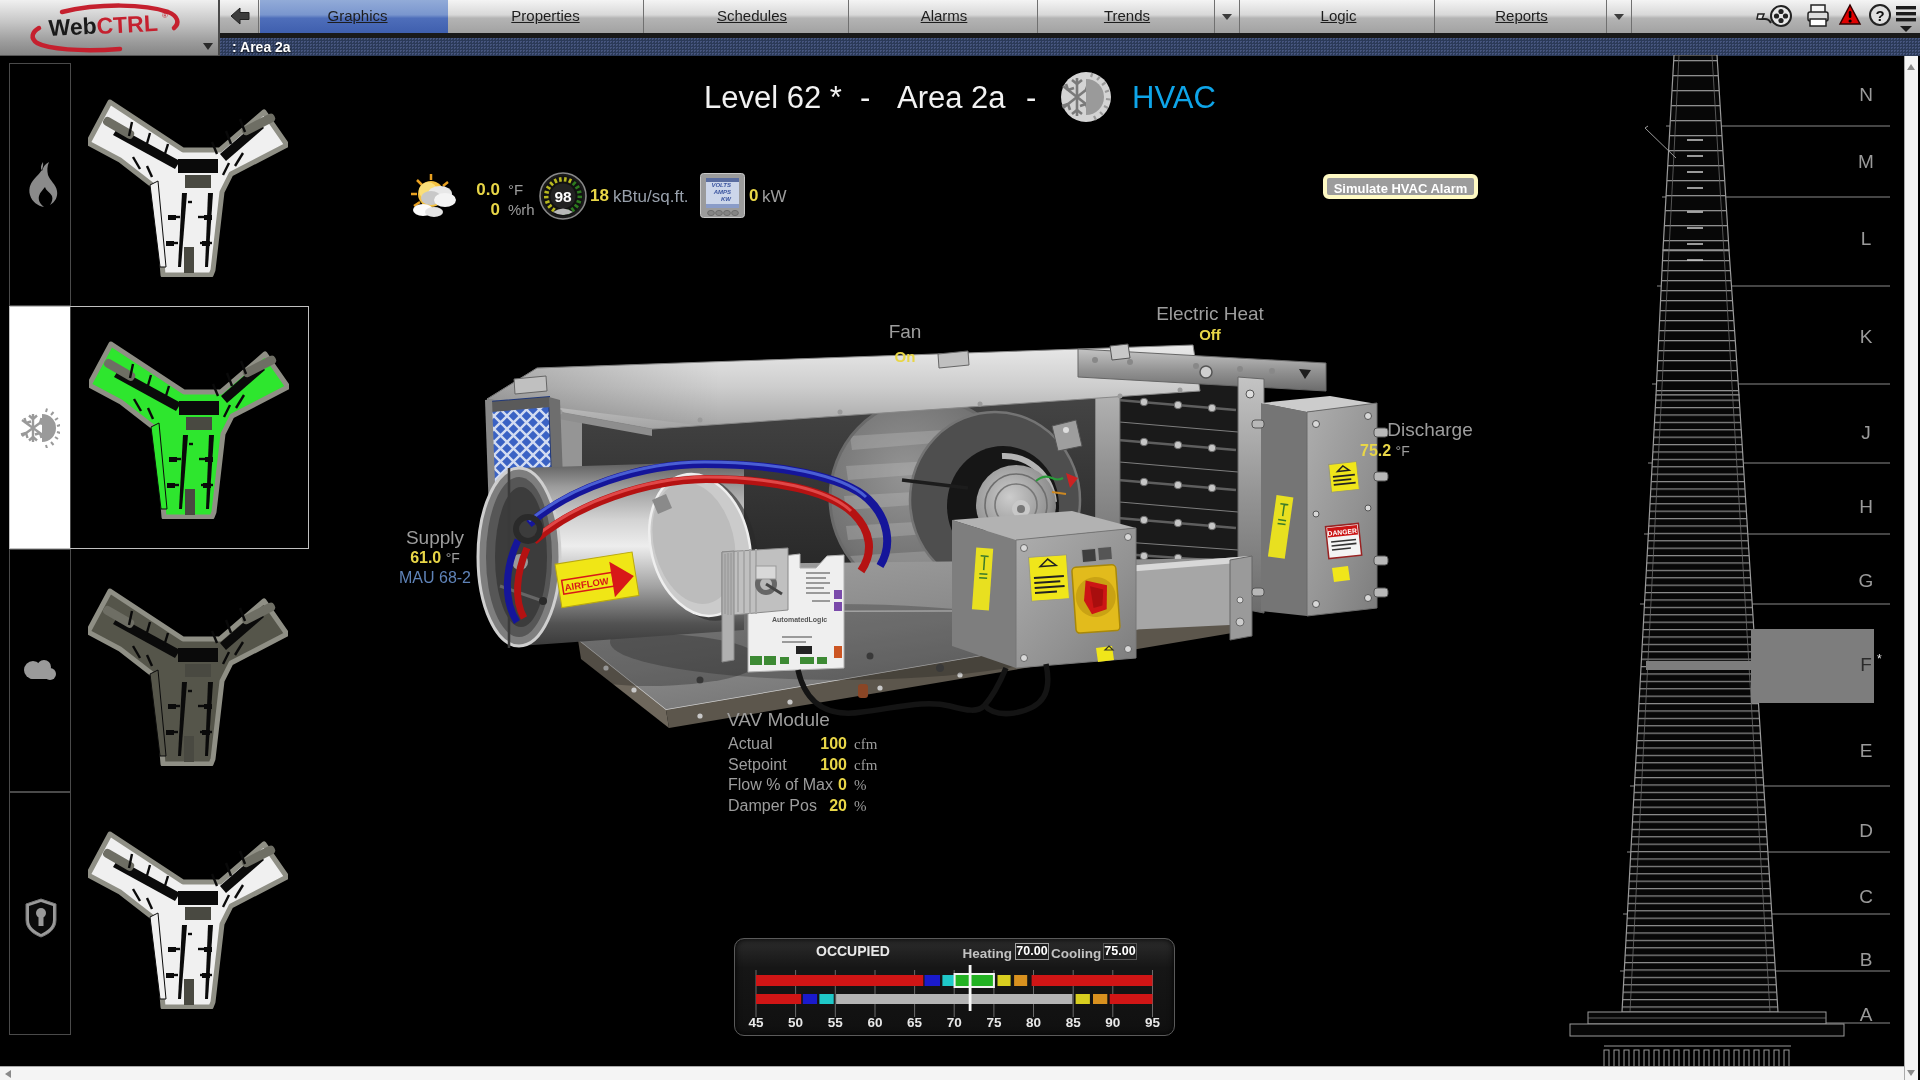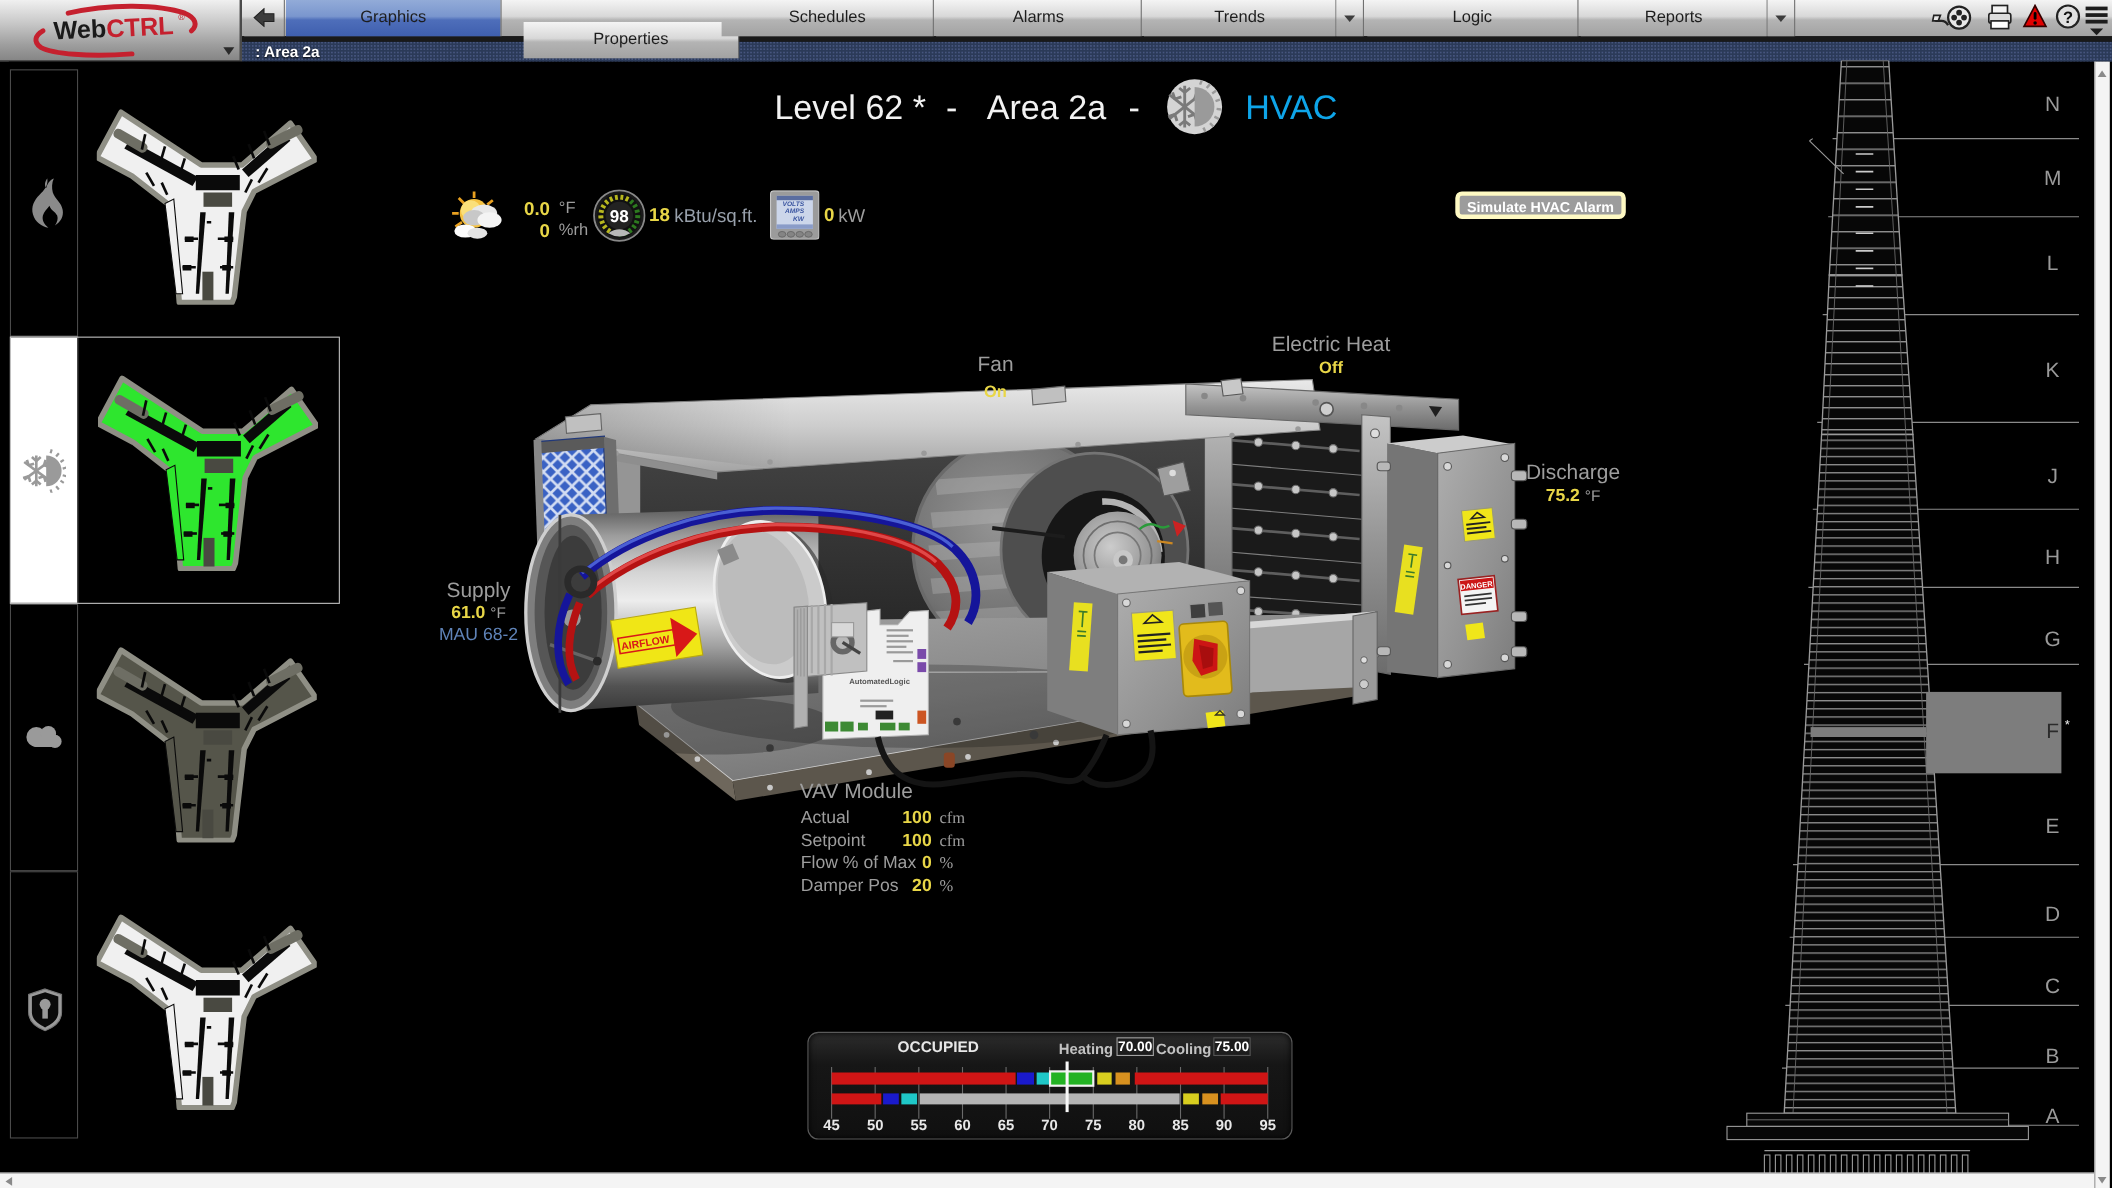--- a/index.html
+++ b/index.html
@@ -1,19 +1,19 @@
 <!DOCTYPE html>
 <html><head><meta charset="utf-8">
 <style>
 html,body{margin:0;padding:0;background:#000;width:1920px;height:1080px;overflow:hidden;}
 *{box-sizing:border-box;}
 body{font-family:"Liberation Sans",sans-serif;}
 .abs{position:absolute;}
 .tab{position:absolute;top:0;height:33px;background:linear-gradient(#f4f4f4,#d8d8d8 45%,#b4b4b4 55%,#a2a2a2);
- border-right:1px solid #707070;color:#1d1d1d;font-size:15px;text-align:center;line-height:32px;}
+ border-right:1px solid #707070;color:#1d1d1d;font-size:15px;text-align:center;line-height:32px;text-decoration:underline;}
 .y{color:#e8d647;}
 .gy{color:#9d9d9d;}
 </style></head>
 <body>
 
 <div class="abs" style="left:220px;top:0;width:1700px;height:33px;background:linear-gradient(#f4f4f4,#d8d8d8 45%,#b4b4b4 55%,#a2a2a2);"></div>
 <div class="abs" style="left:220px;top:33px;width:1700px;height:5px;background:#191919;"></div>
 <div class="abs" style="left:220px;top:38px;width:1700px;height:18px;background:#2b3a58;
 background-image:radial-gradient(circle at 0.8px 0.8px,#46557e 0.9px,rgba(0,0,0,0) 1px);background-size:3px 3px;"></div>
 <div class="abs" style="left:232px;top:38px;height:18px;line-height:18px;color:#fff;font-size:14px;font-weight:bold;text-shadow:0 1px 2px #000;">: Area 2a</div>
@@ -28,21 +28,21 @@
     <path d="M 203,43 l 10,0 l -5,7 z" fill="#2a2a2a"></path>
   </svg>
 </div>
 
 <div class="tab" style="left:222px;width:37px;">
  <svg width="20" height="18" viewBox="0 0 20 18" style="margin-top:7px;">
       <path d="M1,9 L10,1 L10,5.5 L19,5.5 L19,12.5 L10,12.5 L10,17 Z" fill="#3c3c3c" stroke="#222" stroke-width="1"></path>
     </svg>
 </div>
 <div class="tab" style="left:260px;width:196px;background:linear-gradient(#92abd8,#7a96ce 45%,#4e6eba 55%,#3f5fae);">Graphics</div>
-<div class="tab" style="left:476px;width:196px;margin-top:20px;">Properties</div>
+<div class="tab" style="left:448px;width:196px;">Properties</div>
 <div class="tab" style="left:656px;width:193px;">Schedules</div>
 <div class="tab" style="left:851px;width:187px;">Alarms</div>
 <div class="tab" style="left:1040px;width:175px;">Trends</div>
 <div class="tab" style="left:1243px;width:192px;">Logic</div>
 <div class="tab" style="left:1437px;width:170px;">Reports</div>
 <div class="tab" style="left:1215px;width:25px;"><svg width="12" height="8" viewBox="0 0 12 8" style="margin-top:13px;">
       <path d="M1,1 L11,1 L6,7 Z" fill="#3c3c3c"></path>
     </svg></div>
 <div class="tab" style="left:1607px;width:25px;"><svg width="12" height="8" viewBox="0 0 12 8" style="margin-top:13px;">
       <path d="M1,1 L11,1 L6,7 Z" fill="#3c3c3c"></path>
@@ -592,21 +592,21 @@
 <path d="M1046,664 C1052,692 1044,708 1014,713 C1000,715 990,712 984,705" stroke="#141414" stroke-width="5.5" fill="none"></path>
 
 <rect x="858" y="684" width="10" height="14" rx="3" fill="#8a4626"></rect>
 </svg>
 
 <div class="abs gy" style="left:855px;top:321px;width:100px;text-align:center;font-size:19px;">Fan</div>
 <div class="abs y" style="left:855px;top:348px;width:100px;text-align:center;font-size:15px;font-weight:bold;">On</div>
 <div class="abs gy" style="left:1135px;top:303px;width:150px;text-align:center;font-size:19px;">Electric Heat</div>
 <div class="abs y" style="left:1135px;top:326px;width:150px;text-align:center;font-size:15px;font-weight:bold;">Off</div>
 <div class="abs gy" style="left:1360px;top:419px;width:140px;text-align:center;font-size:19px;">Discharge</div>
-<div class="abs" style="left:1360px;top:442px;width:140px;text-align:center;font-size:16px;"><span class="y" style="font-weight:bold;">75.2</span> <span class="gy" style="font-size:14px;">°F</span></div>
+<div class="abs" style="left:1360px;top:442px;width:140px;text-align:left;font-size:16px;"><span class="y" style="font-weight:bold;">75.2</span> <span class="gy" style="font-size:14px;">°F</span></div>
 <div class="abs gy" style="left:375px;top:527px;width:120px;text-align:center;font-size:19px;">Supply</div>
 <div class="abs" style="left:375px;top:549px;width:120px;text-align:center;font-size:16px;"><span class="y" style="font-weight:bold;">61.0</span> <span class="gy" style="font-size:14px;">°F</span></div>
 <div class="abs" style="left:375px;top:569px;width:120px;text-align:center;font-size:16px;color:#5f83b8;">MAU 68-2</div>
 
 <div class="abs gy" style="left:727px;top:709px;width:150px;text-align:left;font-size:19px;">VAV Module</div>
 <div class="abs" style="left:728px;top:734px;font-size:16px;color:#9d9d9d;line-height:20.5px;">
   <div>Actual</div>
     <div>Setpoint</div>
     <div>Flow % of Max</div>
     <div>Damper Pos</div>

